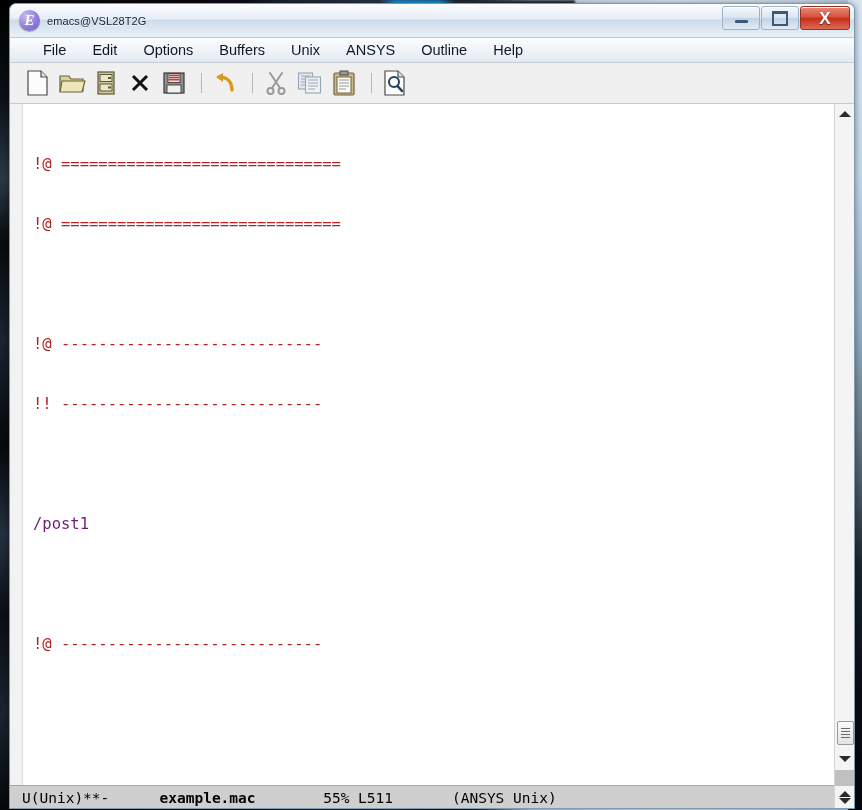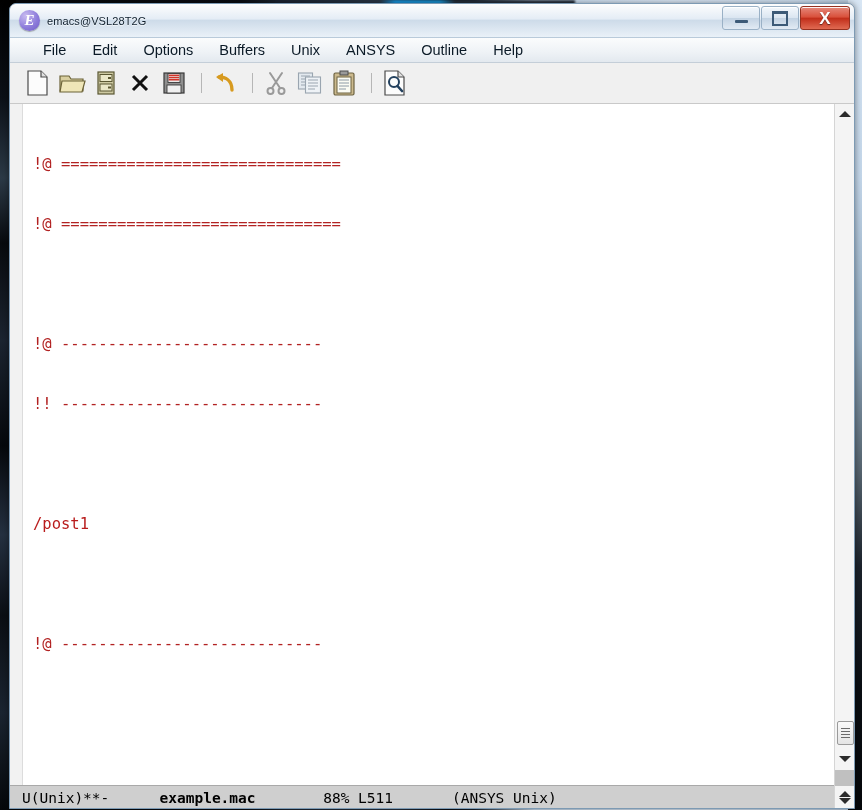--- a/index.html
+++ b/index.html
@@ -139,21 +139,21 @@
   #code{
     flex:1 1 auto;position:relative;overflow:hidden;
     font-family:"DejaVu Sans Mono","Liberation Mono",monospace;
     font-size:15.5px;line-height:20.02px;
     padding-top:10px;padding-left:10px;
     white-space:pre;
     background:#fff;
   }
   .ln{height:20px;white-space:pre;}
   .c-comment{color:#b22222;}
-  .c-cmd{color:#b91c1c;}
+  .c-cmd{color:#701a75;}
 
   
   #vscroll{
     width:19px;flex:0 0 auto;background:#f4f4f4;
     border-left:1px solid #d5d5d5;
     position:relative;
   }
   .sb-arrow-up,.sb-arrow-dn{
     position:absolute;left:0;width:19px;height:16px;
     display:flex;align-items:center;justify-content:center;
@@ -380,21 +380,21 @@
           <i></i>
           <i></i>
           <i></i>
         </div>
       <div class="sb-arrow-dn">
           <div class="tri-dn"></div>
         </div>
     </div>
   </div>
 
-  <div id="modeline"><span>U(Unix)**-</span><span>&nbsp;&nbsp;&nbsp;</span><span class="bold">example.mac</span><span>&nbsp;&nbsp;&nbsp;&nbsp;&nbsp;</span><span>88% L511</span><span>&nbsp;&nbsp;&nbsp;&nbsp;</span><span>(ANSYS Unix)</span></div>
+  <div id="modeline"><span>U(Unix)**-</span><span>&nbsp;&nbsp;&nbsp;</span><span class="bold">example.mac</span><span>&nbsp;&nbsp;&nbsp;&nbsp;&nbsp;</span><span>55% L511</span><span>&nbsp;&nbsp;&nbsp;&nbsp;</span><span>(ANSYS Unix)</span></div>
 
   <div id="hbar"></div>
   <div id="botarrows">
     <div class="tri-up"></div>
     <div class="tri-dn"></div>
   </div>
 
 </div>
 
 </body></html>

